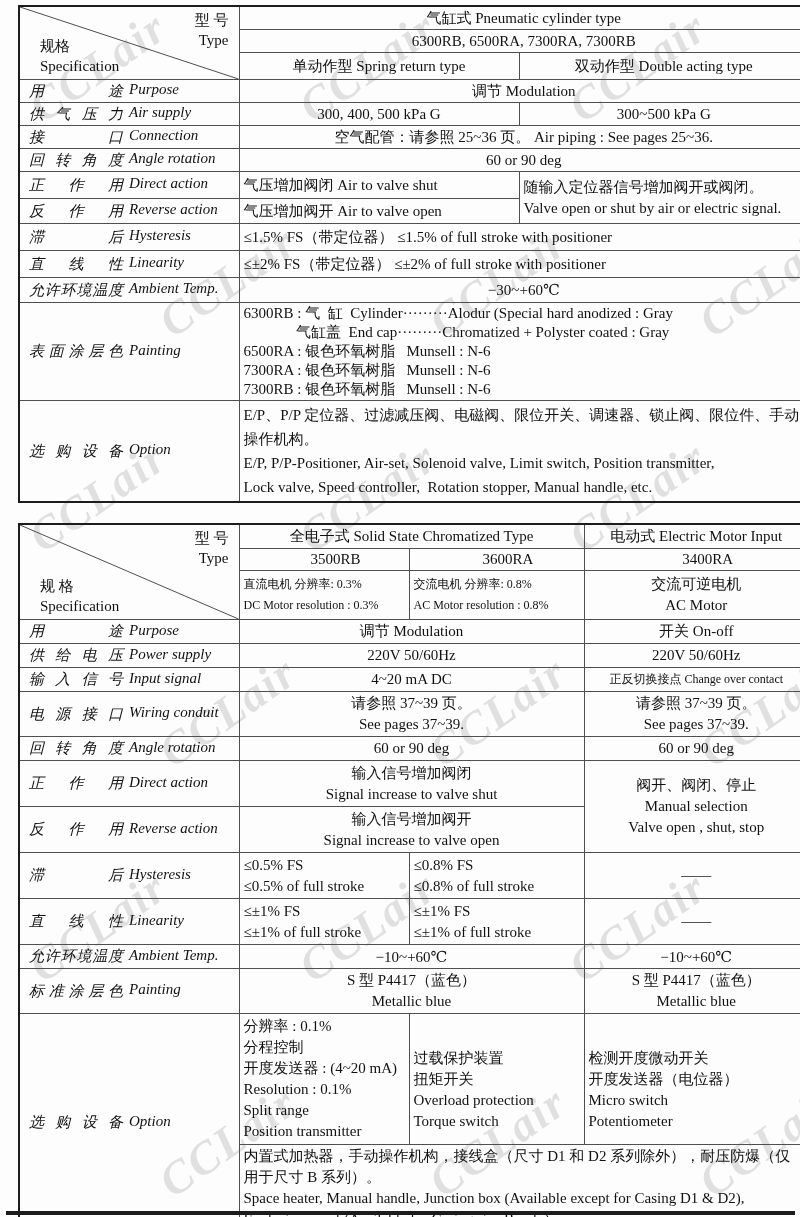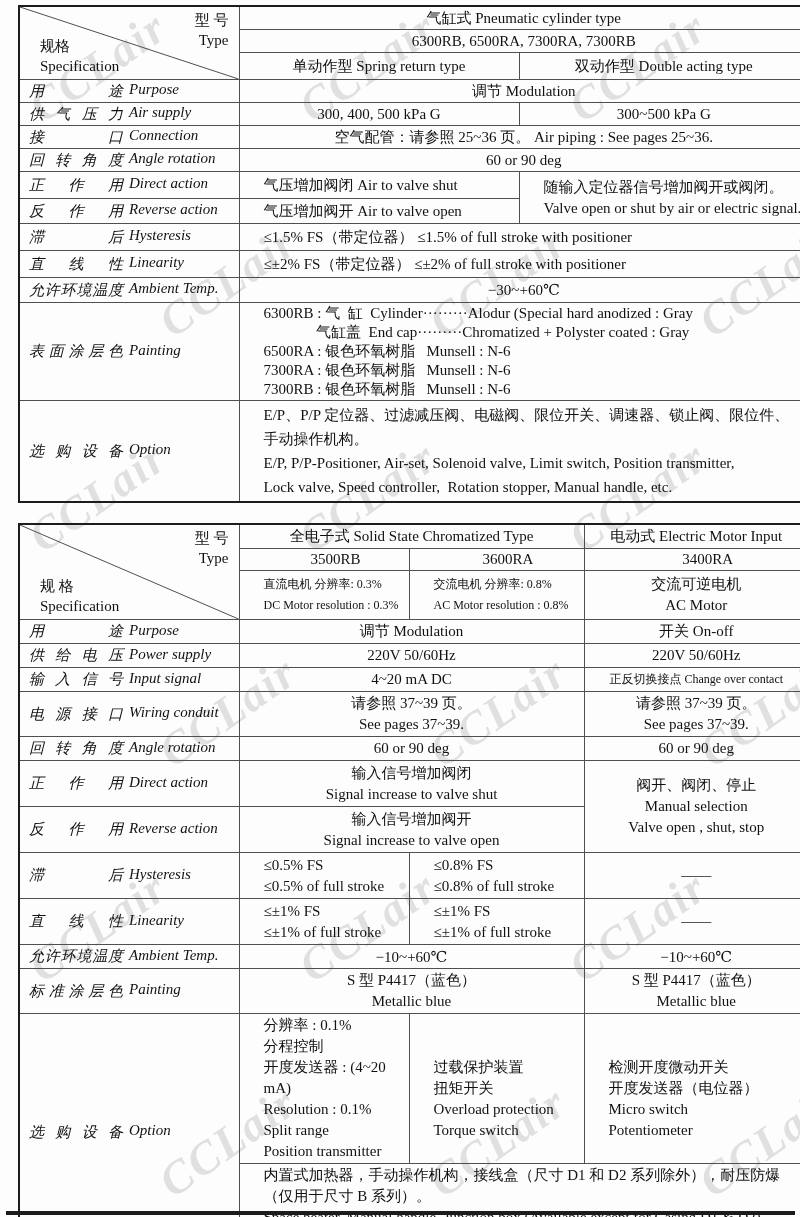--- a/index.html
+++ b/index.html
@@ -44,21 +44,21 @@
   .lbl{text-align:left;padding-left:9px;font-style:italic;}
   .lbl .zh{
     display:inline-block;
     width:94px;
     text-align:justify;
     text-align-last:justify;
     font-size:15px;
     vertical-align:middle;
   }
   .lbl .en{padding-left:6px;font-size:15px;}
-  .l{text-align:left;padding-left:24px;}
+  .l{text-align:left;padding-left:4px;}
   .pre{white-space:pre-wrap;line-height:21px;}
   .lh25 .pre, .pre.lh25{line-height:24px;}
   .sm{font-size:12px;}
   .corner{position:relative;padding:0;}
   .corner svg{position:absolute;left:0;top:0;width:100%;height:100%;}
   .corner line{stroke:#4f4f4f;stroke-width:1;}
   .cr{position:absolute;line-height:20px;}
   .cr .blk{display:block;}
   .cr-tr{top:3px;right:10px;text-align:right;}
   .cr-bl{bottom:3px;left:20px;text-align:left;}

